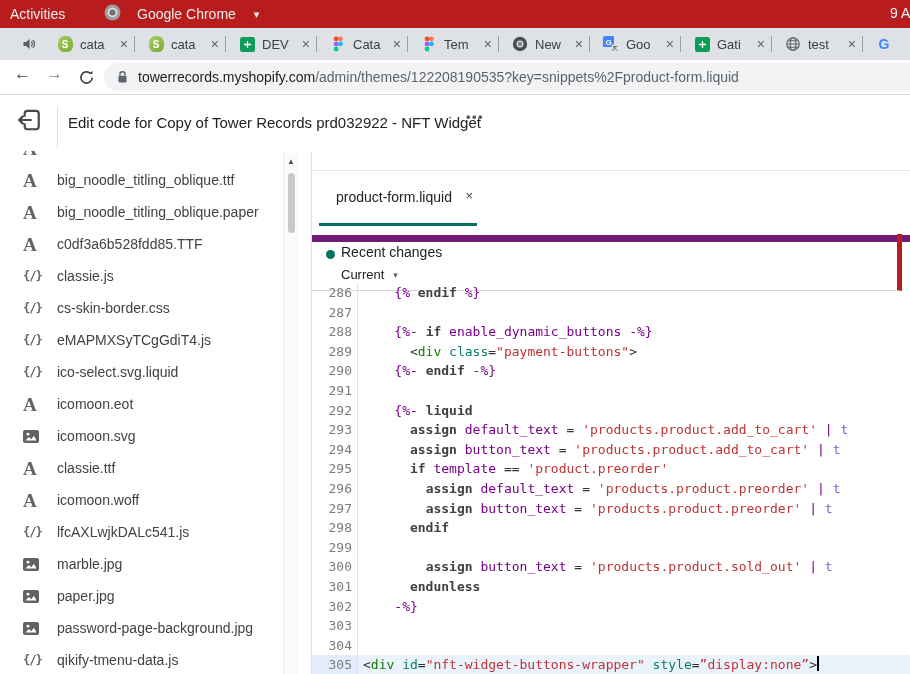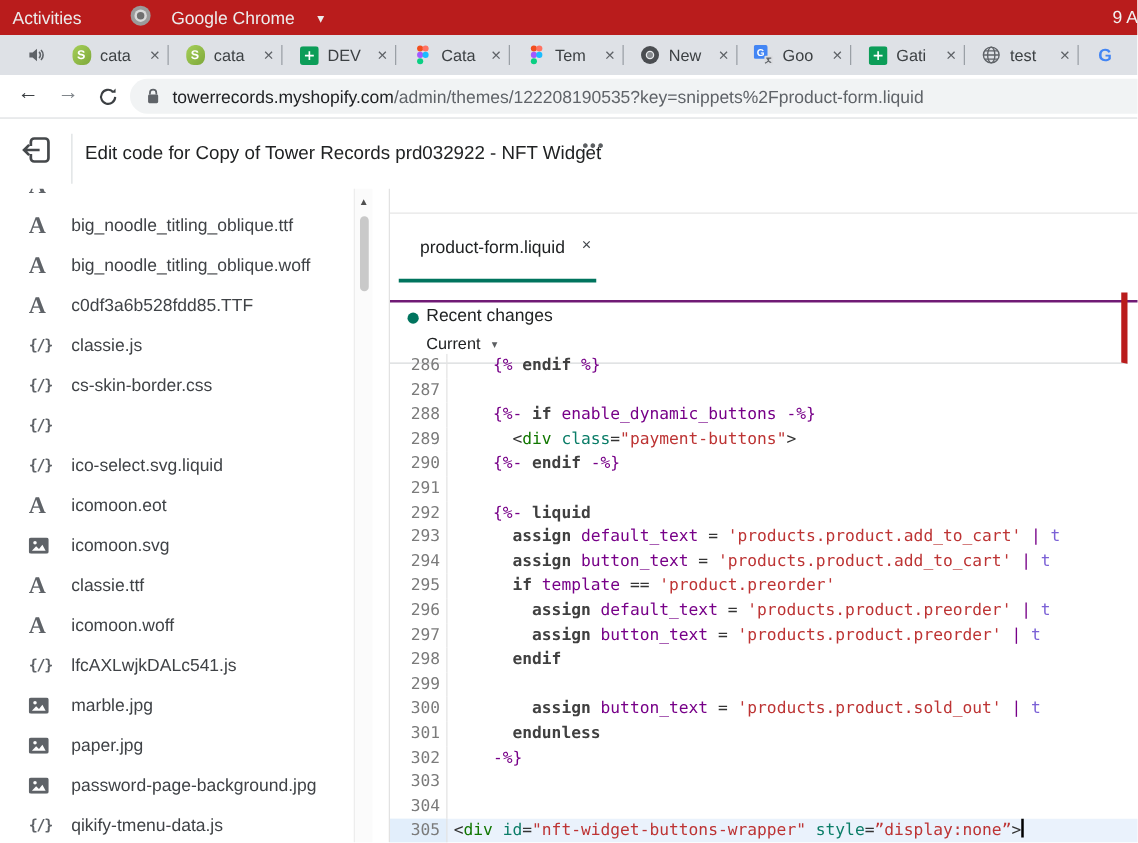--- a/index.html
+++ b/index.html
@@ -61,21 +61,21 @@
   
   #side-scroll{position:absolute;left:283px;top:151px;width:15px;height:523px;background:#fbfbfb;
                border-left:1px solid #ededed;box-sizing:border-box;}
   #side-scroll .up{position:absolute;top:6px;left:3px;font-size:8px;color:#505050;}
   #side-scroll .thumb{position:absolute;top:22px;left:4px;width:7px;height:60px;background:#c9c9c9;border-radius:4px;}
 
   
   #editorpane{position:absolute;left:311px;top:151px;width:599px;height:523px;background:#fff;
               border-left:1px solid #e2e2e2;box-sizing:border-box;}
   #edit-tabs{position:absolute;left:0;top:19px;width:599px;height:72px;border-top:1px solid #e6e6e6;
-             border-bottom:2px solid #701a75;box-sizing:border-box;}
+             border-bottom:7px solid #701a75;box-sizing:border-box;}
   #file-tab{position:absolute;left:7px;top:0;width:158px;height:55px;}
   #file-tab .tabname{position:absolute;left:17px;top:18px;font-size:14px;color:#202223;}
   #file-tab .tabclose{position:absolute;right:4px;top:17px;font-size:13px;color:#42474c;}
   #file-tab .underline{position:absolute;left:0;bottom:0;width:100%;height:3px;background:#00745e;}
 
   #recent-panel{position:absolute;left:0;top:83px;width:590px;height:57px;border-bottom:1px solid #d7dadc;
                 border-right:5px solid #b91c1c;box-sizing:border-box;}
   #recent-dot{position:absolute;left:14px;top:16px;width:9px;height:9px;border-radius:50%;background:#00745e;}
   #recent-label{position:absolute;left:29px;top:10px;font-size:14px;color:#202223;}
   #version-sel{position:absolute;left:29px;top:33px;font-size:13px;color:#202223;display:flex;align-items:center;gap:9px;}
@@ -270,36 +270,37 @@
     <div class="frow partial">
       <span class="ficon font">A</span>
       <span class="flabel"></span>
     </div>
     <div class="frow">
       <span class="ficon font">A</span>
       <span class="flabel">big_noodle_titling_oblique.ttf</span>
     </div>
     <div class="frow">
       <span class="ficon font">A</span>
-      <span class="flabel">big_noodle_titling_oblique.woff</span>
+      <span class="flabel">big_noodle_titling_oblique.paper</span>
     </div>
     <div class="frow">
       <span class="ficon font">A</span>
       <span class="flabel">c0df3a6b528fdd85.TTF</span>
     </div>
     <div class="frow">
       <span class="ficon code">{/}</span>
       <span class="flabel">classie.js</span>
     </div>
     <div class="frow">
       <span class="ficon code">{/}</span>
       <span class="flabel">cs-skin-border.css</span>
     </div>
     <div class="frow">
       <span class="ficon code">{/}</span>
+      <span class="flabel">eMAPMXSyTCgGdiT4.js</span>
     </div>
     <div class="frow">
       <span class="ficon code">{/}</span>
       <span class="flabel">ico-select.svg.liquid</span>
     </div>
     <div class="frow">
       <span class="ficon font">A</span>
       <span class="flabel">icomoon.eot</span>
     </div>
     <div class="frow">

